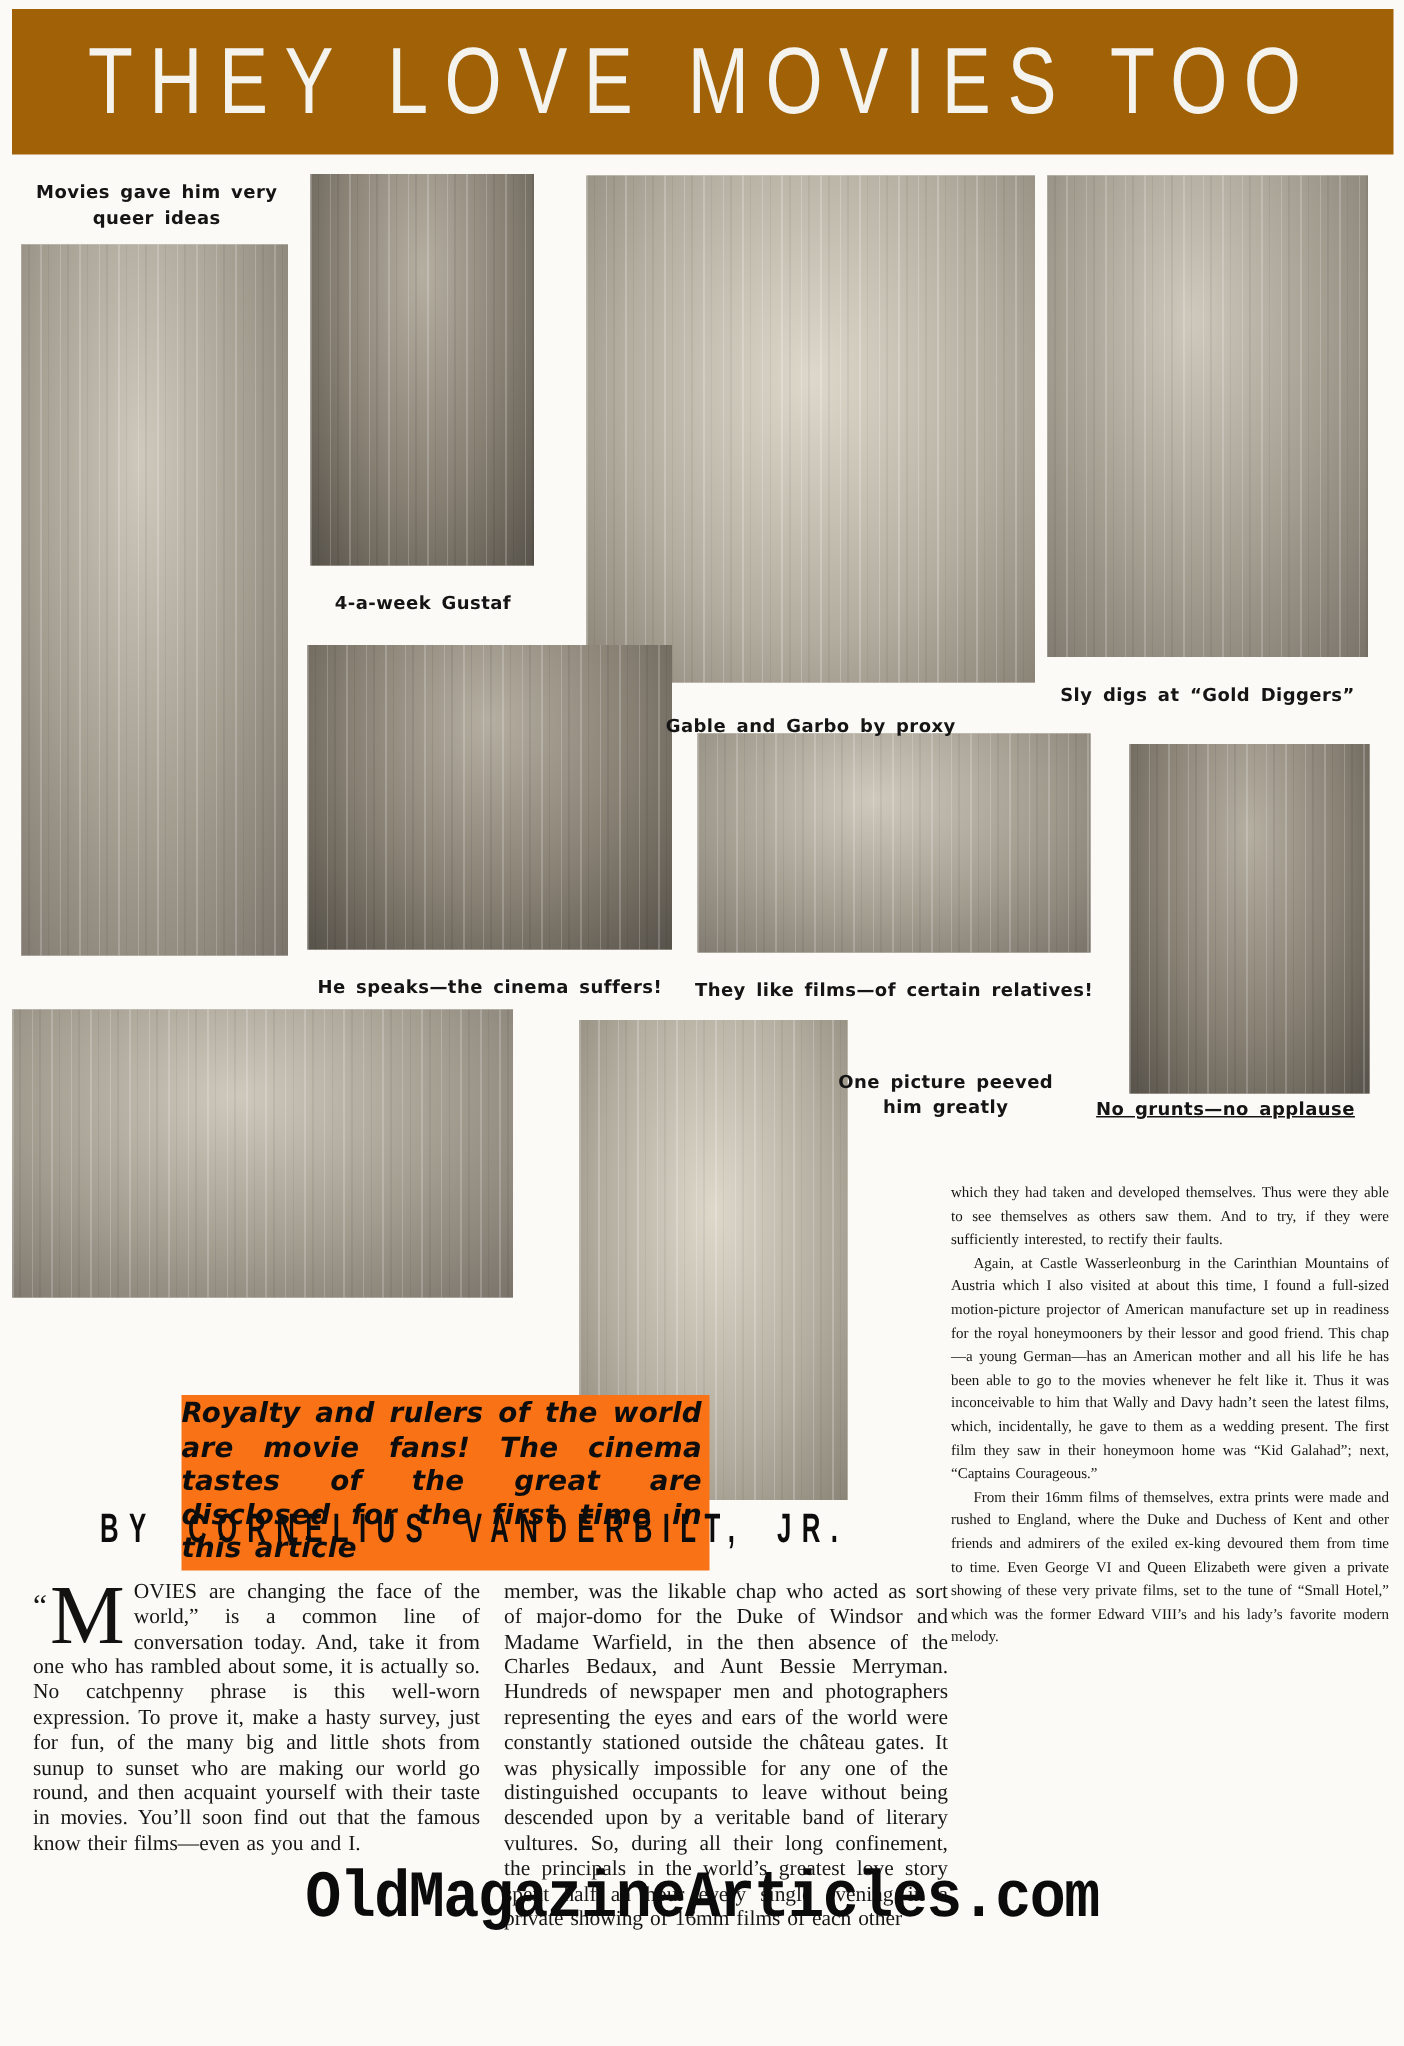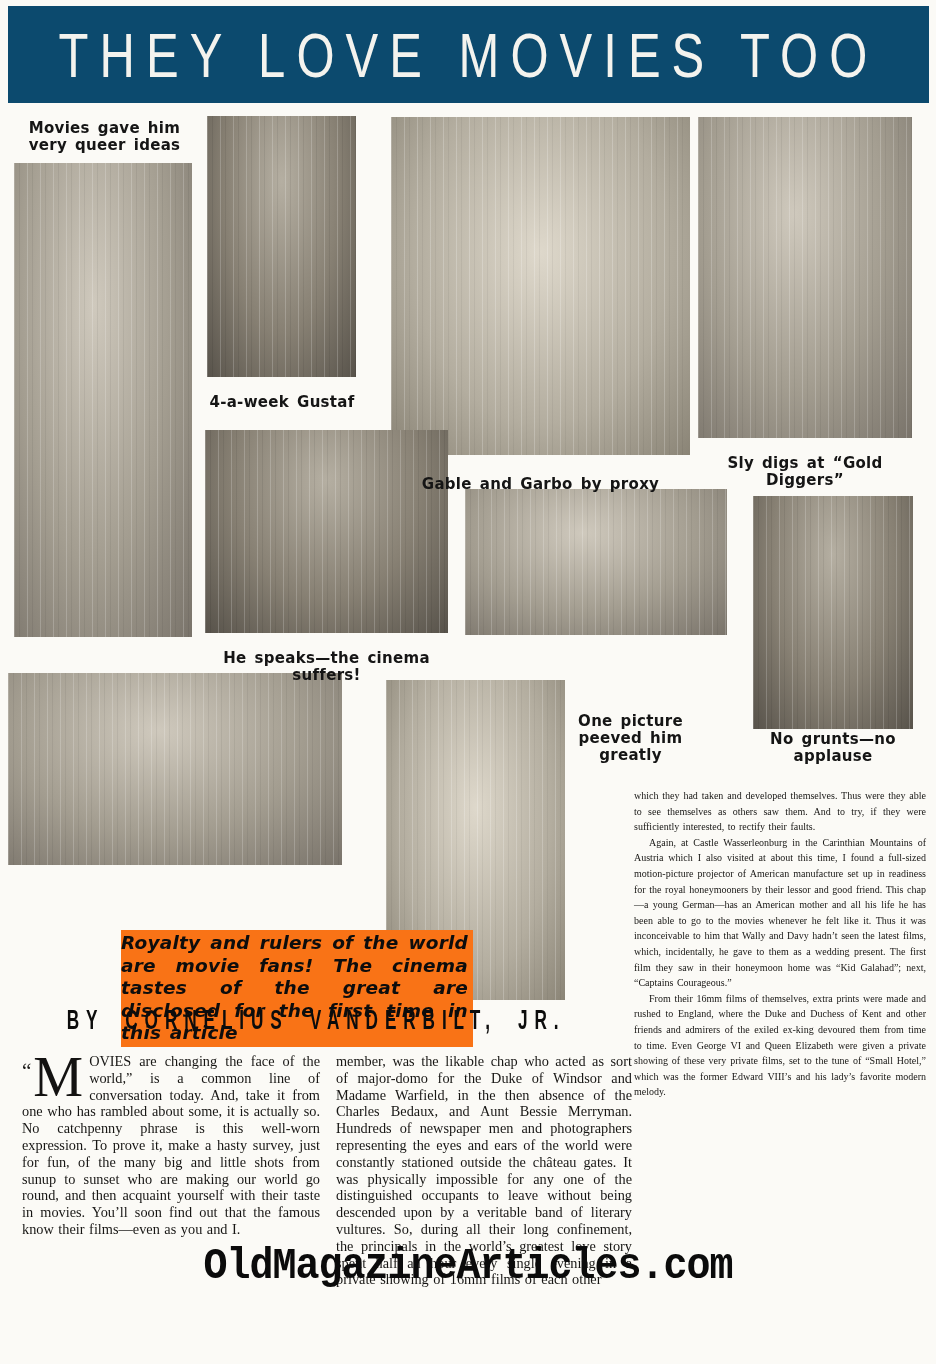--- a/index.html
+++ b/index.html
@@ -7,21 +7,21 @@
     position:relative;
     width:936px;height:1364px;
     margin:0 auto;
     background:#fbfaf6;
     overflow:hidden;
     font-family:"Liberation Serif", serif;
   }
   
   .banner{
     position:absolute;left:8px;top:6px;width:921px;height:97px;
-    background:#0c4a6e;
+    background:#a16207;
     display:flex;align-items:center;justify-content:center;
   }
   .banner-title{
     color:#f4f3ee;
     font-family:"Liberation Sans", sans-serif;
     font-weight:500;
     font-size:49px;
     letter-spacing:0.225em;
     word-spacing:0.02em;
     white-space:nowrap;
@@ -54,34 +54,34 @@
   #ph-kent        {left:465px; top:489px; width:262px; height:146px;}
   #ph-stalin      {left:753px; top:496px; width:160px; height:233px;}
   #ph-hitler      {left:386px; top:680px; width:179px; height:320px;}
   #ph-princesses  {left:8px;   top:673px; width:334px; height:192px;}
 
   
   .caption{
     position:absolute;
     font-family:"DejaVu Sans", sans-serif;
     font-weight:700;
-    font-size:15px;
+    font-size:12px;
     line-height:17px;
     letter-spacing:0.3px;
     word-spacing:2.5px;
     color:#151515;
     text-align:center;
   }
   #cap-gandhi     {left:22px;  top:120px; width:165px;}
   #cap-gustaf     {left:207px; top:394px; width:150px;}
   #cap-boat       {left:391px; top:476px; width:299px;}
   #cap-fdr        {left:690px; top:455px; width:230px;}
   #cap-mussolini  {left:205px; top:650px; width:243px;}
   #cap-kent       {left:458px; top:652px; width:276px;}
-  #cap-stalin     {left:744px; top:731px; width:178px;}
+  #cap-stalin     {left:728px; top:731px; width:178px;text-decoration:underline;}
   #cap-hitler     {left:557px; top:713px; width:147px;text-align:center;}
   #cap-princesses {left:8px;   top:875px; width:334px;}
 
   
   .standfirst{
     position:absolute;left:121px;top:930px;width:347px;
     font-family:"DejaVu Sans", sans-serif;
     font-style:italic;font-weight:700;
     font-size:18.5px;line-height:22.5px;
     letter-spacing:0.2px;word-spacing:2px;
@@ -167,20 +167,21 @@
   <div id="ph-kent" class="photo tone-a"></div>
   <div id="ph-stalin" class="photo tone-b"></div>
   <div id="ph-hitler" class="photo tone-c"></div>
   <div id="ph-princesses" class="photo tone-a"></div>
 
   <div id="cap-gandhi" class="caption">Movies gave him very queer ideas</div>
   <div id="cap-gustaf" class="caption">4-a-week Gustaf</div>
   <div id="cap-boat" class="caption">Gable and Garbo by proxy</div>
   <div id="cap-fdr" class="caption">Sly digs at “Gold Diggers”</div>
   <div id="cap-mussolini" class="caption">He speaks—the cinema suffers!</div>
+  <div id="cap-kent" class="caption">They like films—of certain relatives!</div>
   <div id="cap-stalin" class="caption">No grunts—no applause</div>
   <div id="cap-hitler" class="caption">One picture peeved him greatly</div>
 
   <div class="standfirst">Royalty and rulers of the world are movie fans!  The cinema tastes of the great are disclosed for the first time in this article</div>
 
   <div class="byline">
     <span class="byline-inner">BY CORNELIUS VANDERBILT, JR.</span>
   </div>
 
   <div id="col-1" class="col">

